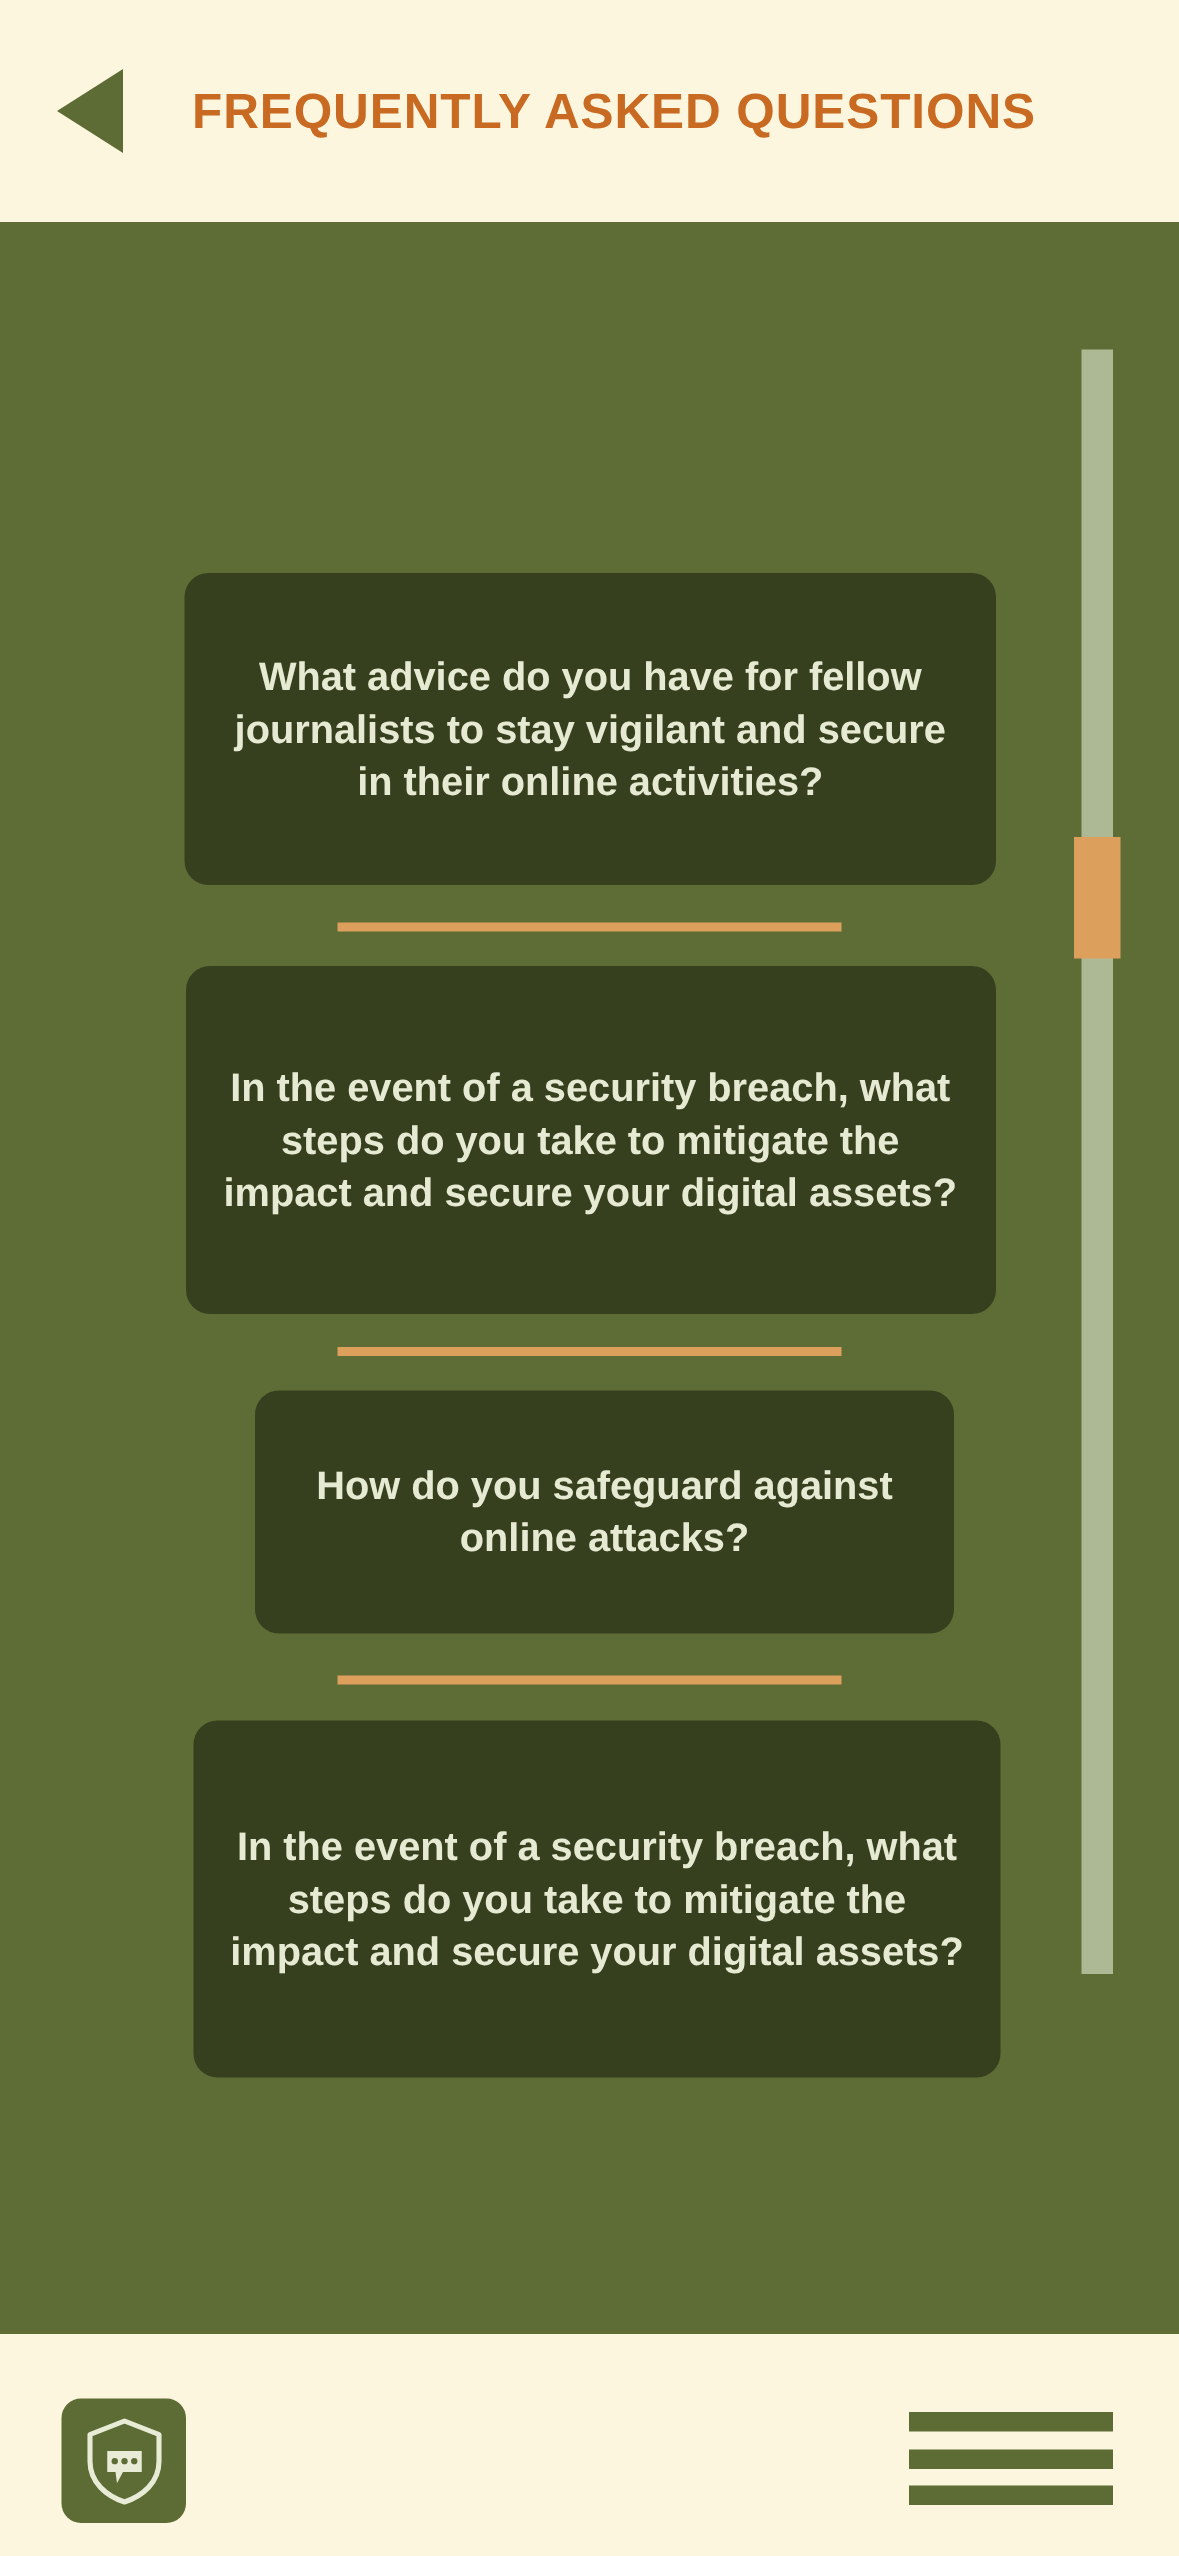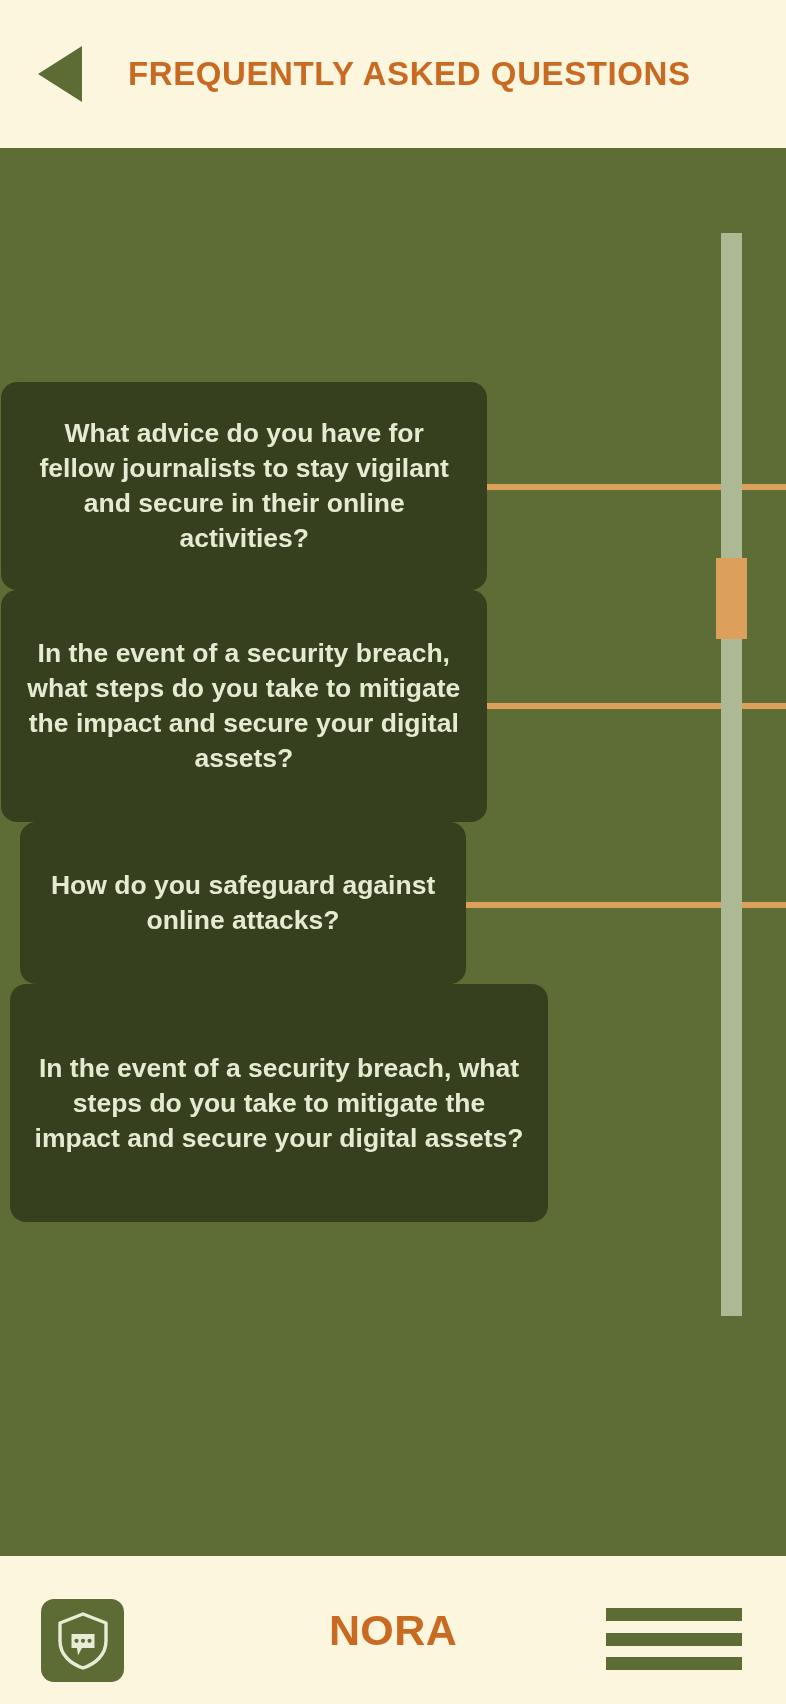--- a/index.html
+++ b/index.html
@@ -69,20 +69,21 @@
     position: absolute;
     left: 0;
     top: 0;
     right: 0;
     bottom: 0;
     padding-top: 234px;
     box-sizing: border-box;
   }
   .faq-entry {
     display: flex;
+    flex-direction: column;
     align-items: center;
   }
   .faq-card {
     background: #36401f;
     border-radius: 16px;
     color: #e6ead2;
     font-size: 26.5px;
     font-weight: bold;
     line-height: 35px;
     text-align: center;
@@ -226,21 +227,20 @@
     <div class="footer-logo">
       <svg width="58" height="62" viewBox="0 0 58 62">
         <path d="M29 4 L52 13 L52 31 C52 45 41 54 29 58 C17 54 6 45 6 31 L6 13 Z" fill="none" stroke="#e8ecd6" stroke-width="3.4" stroke-linejoin="round"></path>
         <path d="M17.5 24 L40.5 24 L40.5 38 L28 38 L24 45.5 L23 38 L17.5 38 Z" fill="#e8ecd6"></path>
         <circle cx="22.5" cy="30.8" r="2.1" fill="#5d6b35"></circle>
         <circle cx="29" cy="30.8" r="2.1" fill="#5d6b35"></circle>
         <circle cx="35.5" cy="30.8" r="2.1" fill="#5d6b35"></circle>
       </svg>
     </div>
 
-    <div class="footer-brand">NORA</div>
 
     <div class="menu-button">
       <div class="menu-bar"></div>
       <div class="menu-bar"></div>
       <div class="menu-bar"></div>
     </div>
 
   </div>
 
 </div>

